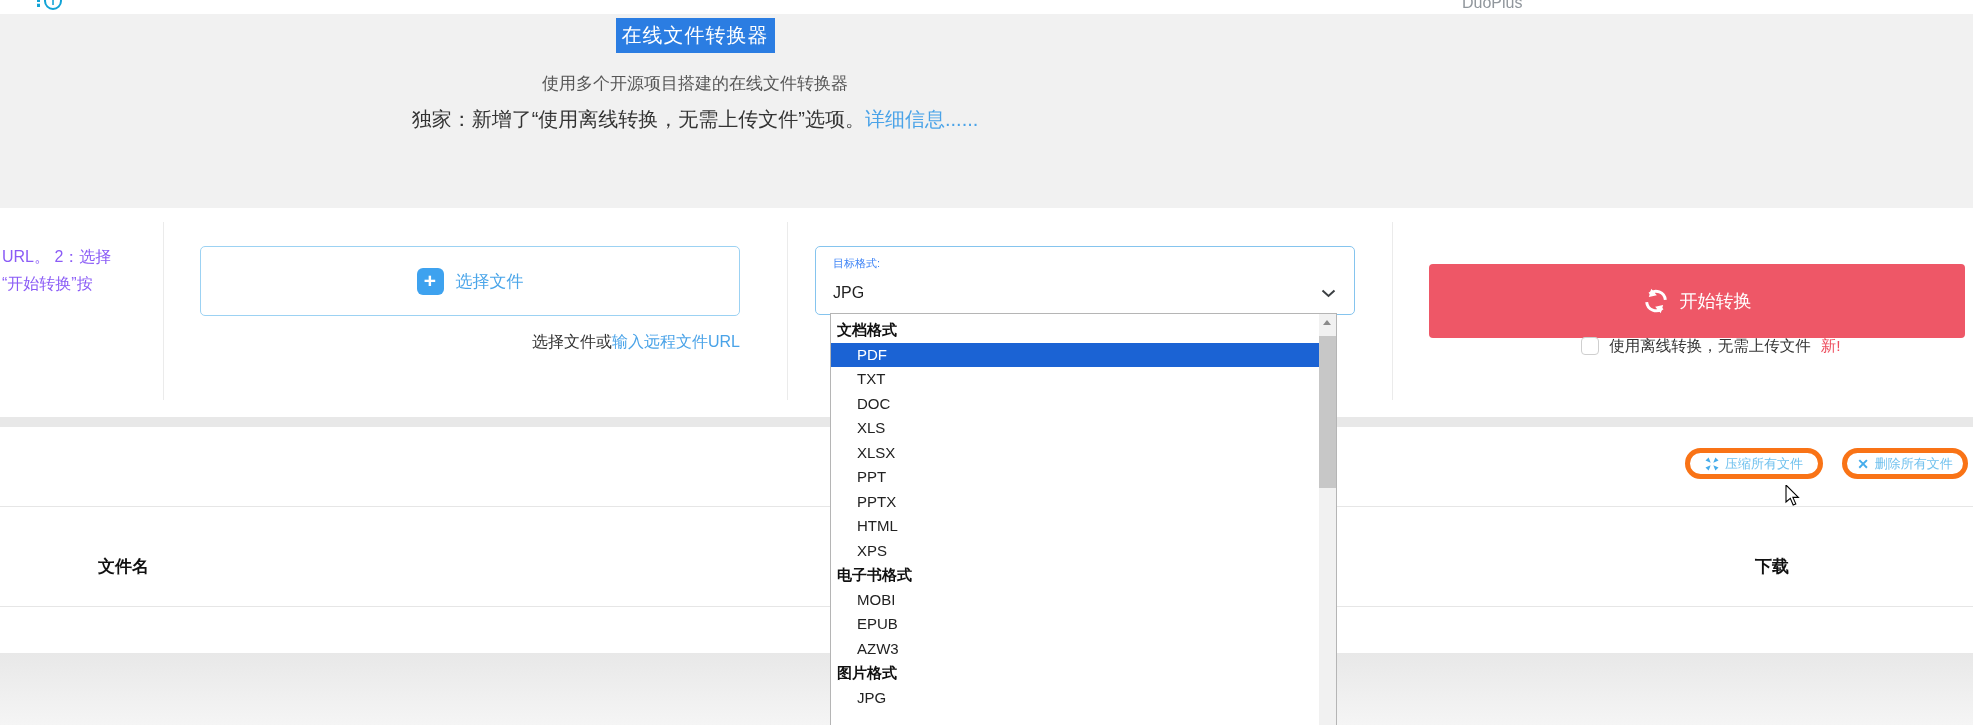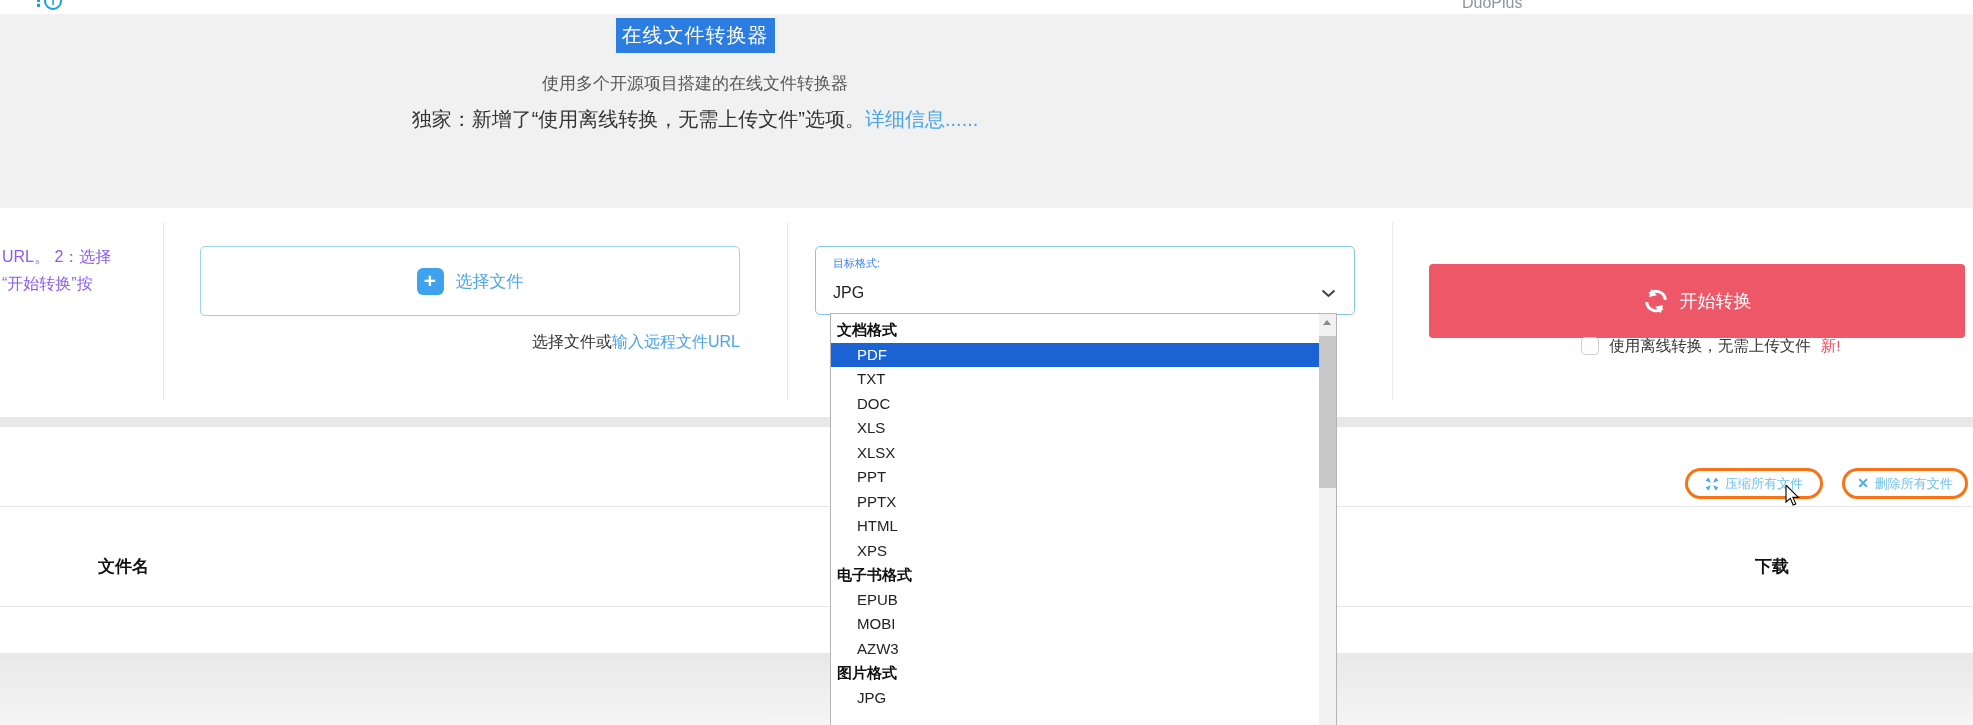--- a/index.html
+++ b/index.html
@@ -74,23 +74,23 @@
   .offline-row {
     position:absolute; left:1392px; top:334px; width:638px; height:24px;
     display:flex; align-items:center; justify-content:center; gap:10px; font-size:15.5px;
   }
   .offline-checkbox { width:18px; height:18px; border:1.5px solid #cfcfcf; border-radius:4px; background:#fff; cursor:pointer; }
   .offline-badge { color:#ee4e5e; }
   
   .gray-sep { position:absolute; left:0; top:417px; width:1973px; height:10px; background:#e8e8e8; }
   .toolbar-band { position:absolute; left:0; top:427px; width:1973px; height:79px; background:#fff; }
   .pill {
-    position:absolute; top:21px; height:31px; border:3px solid #f97316; border-radius:16px;
-    background:#fff; color:#70c1ee; font-size:13px; font-family:Liberation Serif, serif; cursor:pointer;
-    display:flex; align-items:center; justify-content:center; gap:6px;margin-top:20px;
+    position:absolute; top:21px; height:31px; border:5px solid #f97316; border-radius:16px;
+    background:#fff; color:#70c1ee; font-size:13px; font-family:Liberation Sans, sans-serif; cursor:pointer;
+    display:flex; align-items:center; justify-content:center; gap:6px;
   }
   .pill-compress { left:1685px; width:138px; }
   .pill-delete { left:1842px; width:126px; }
   .pill .x-glyph { color:#45aceb; font-weight:bold; font-size:14px; }
   .table-band { position:absolute; left:0; top:506px; width:1973px; height:101px; background:#fff; border-top:1px solid #e6e6e6; border-bottom:1px solid #e6e6e6; }
   .th { position:absolute; top:48px; font-size:17px; font-weight:bold; color:#111; }
   .th-filename { left:98px; }
   .th-download { left:1755px; }
   .footer { position:absolute; left:0; top:653px; width:1973px; height:72px; background:linear-gradient(180deg,#e8e8e8,#f5f5f5); }
   
@@ -144,22 +144,22 @@
       <div class="dd-item option selected">PDF</div>
       <div class="dd-item option">TXT</div>
       <div class="dd-item option">DOC</div>
       <div class="dd-item option">XLS</div>
       <div class="dd-item option">XLSX</div>
       <div class="dd-item option">PPT</div>
       <div class="dd-item option">PPTX</div>
       <div class="dd-item option">HTML</div>
       <div class="dd-item option">XPS</div>
       <div class="dd-item group">电子书格式</div>
+      <div class="dd-item option">MOBI</div>
       <div class="dd-item option">EPUB</div>
-      <div class="dd-item option">MOBI</div>
       <div class="dd-item option">AZW3</div>
       <div class="dd-item group">图片格式</div>
       <div class="dd-item option">JPG</div>
     </div>
   <div class="dd-scrollbar">
     <div class="dd-scroll-up"></div>
     <div class="dd-thumb"></div>
   </div>
 </div>
 

